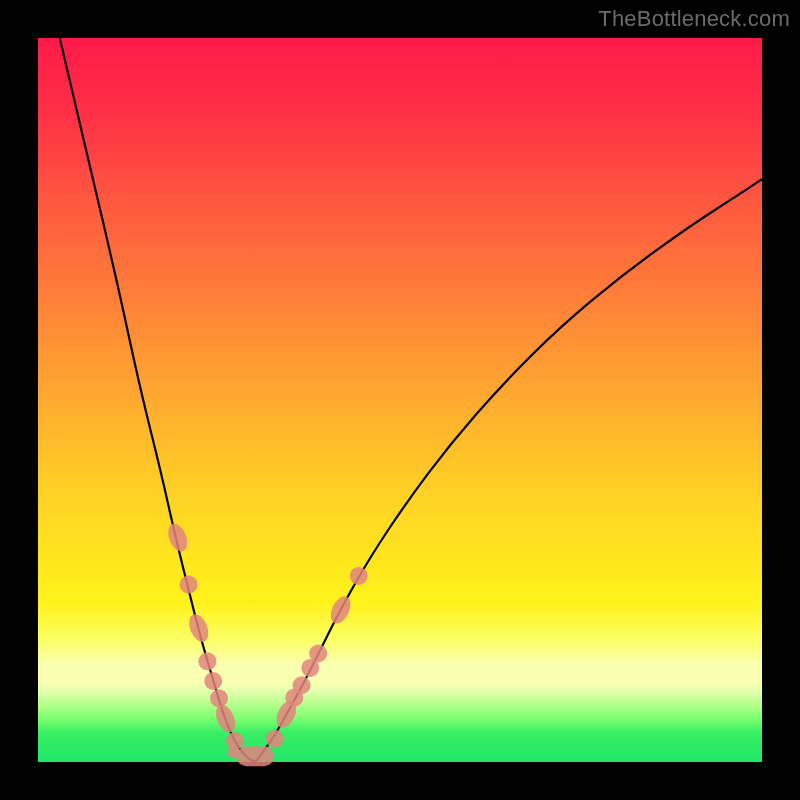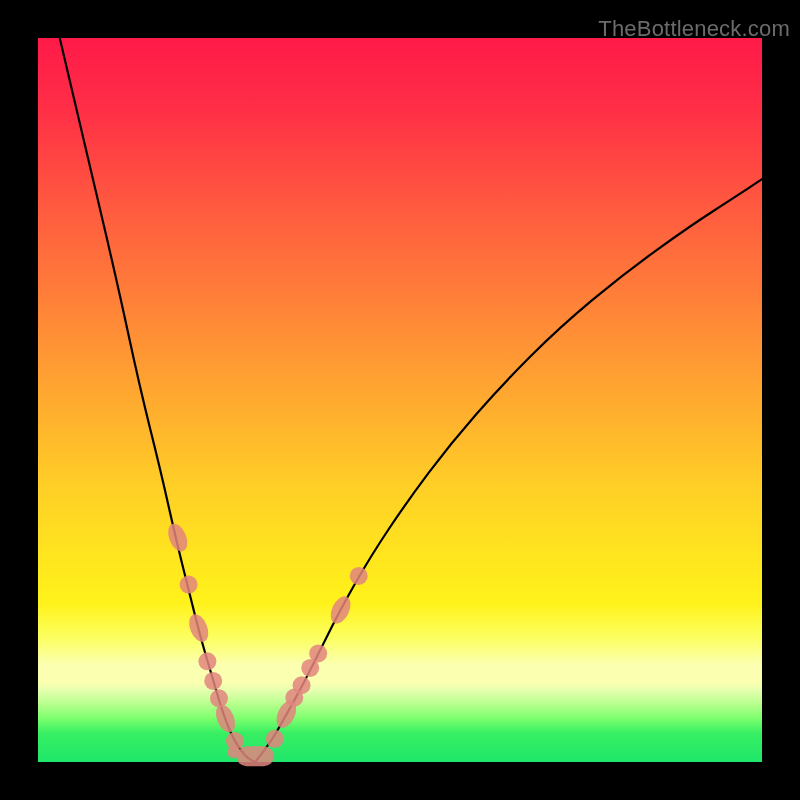--- a/index.html
+++ b/index.html
@@ -46,21 +46,20 @@
     );
   }
   .watermark {
     position: absolute;
     top: 6px;
     right: 10px;
     color: #6b6b6b;
     font-size: 22px;
     letter-spacing: 0.2px;
     font-weight: 400;
-    margin-top: 10px;
   }
   svg.curves {
     position: absolute;
     left: 0;
     top: 0;
     width: 724px;
     height: 724px;
     overflow: visible;
   }
   .curve {

